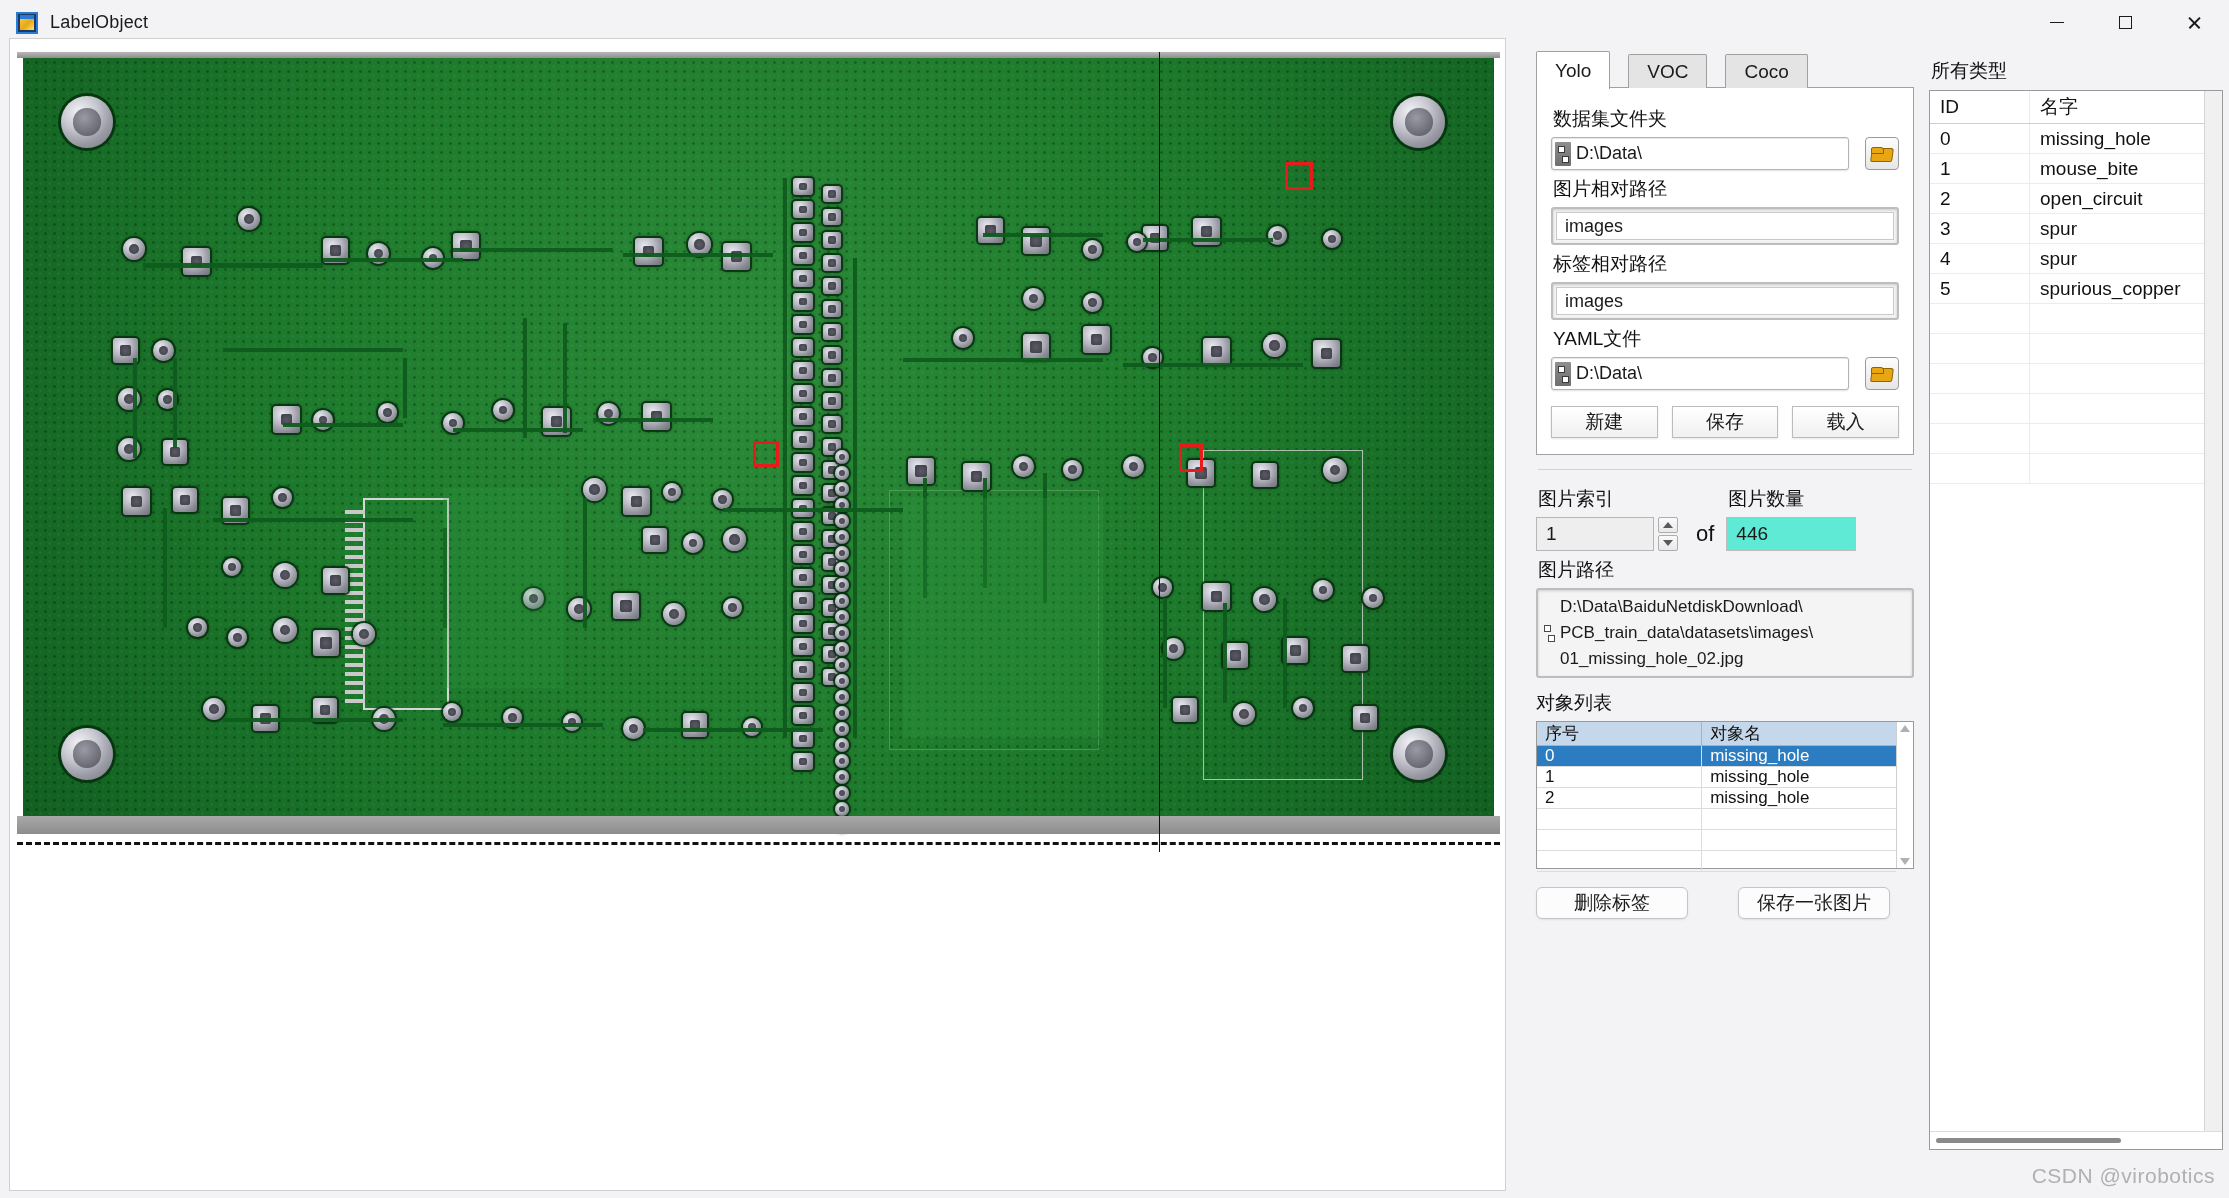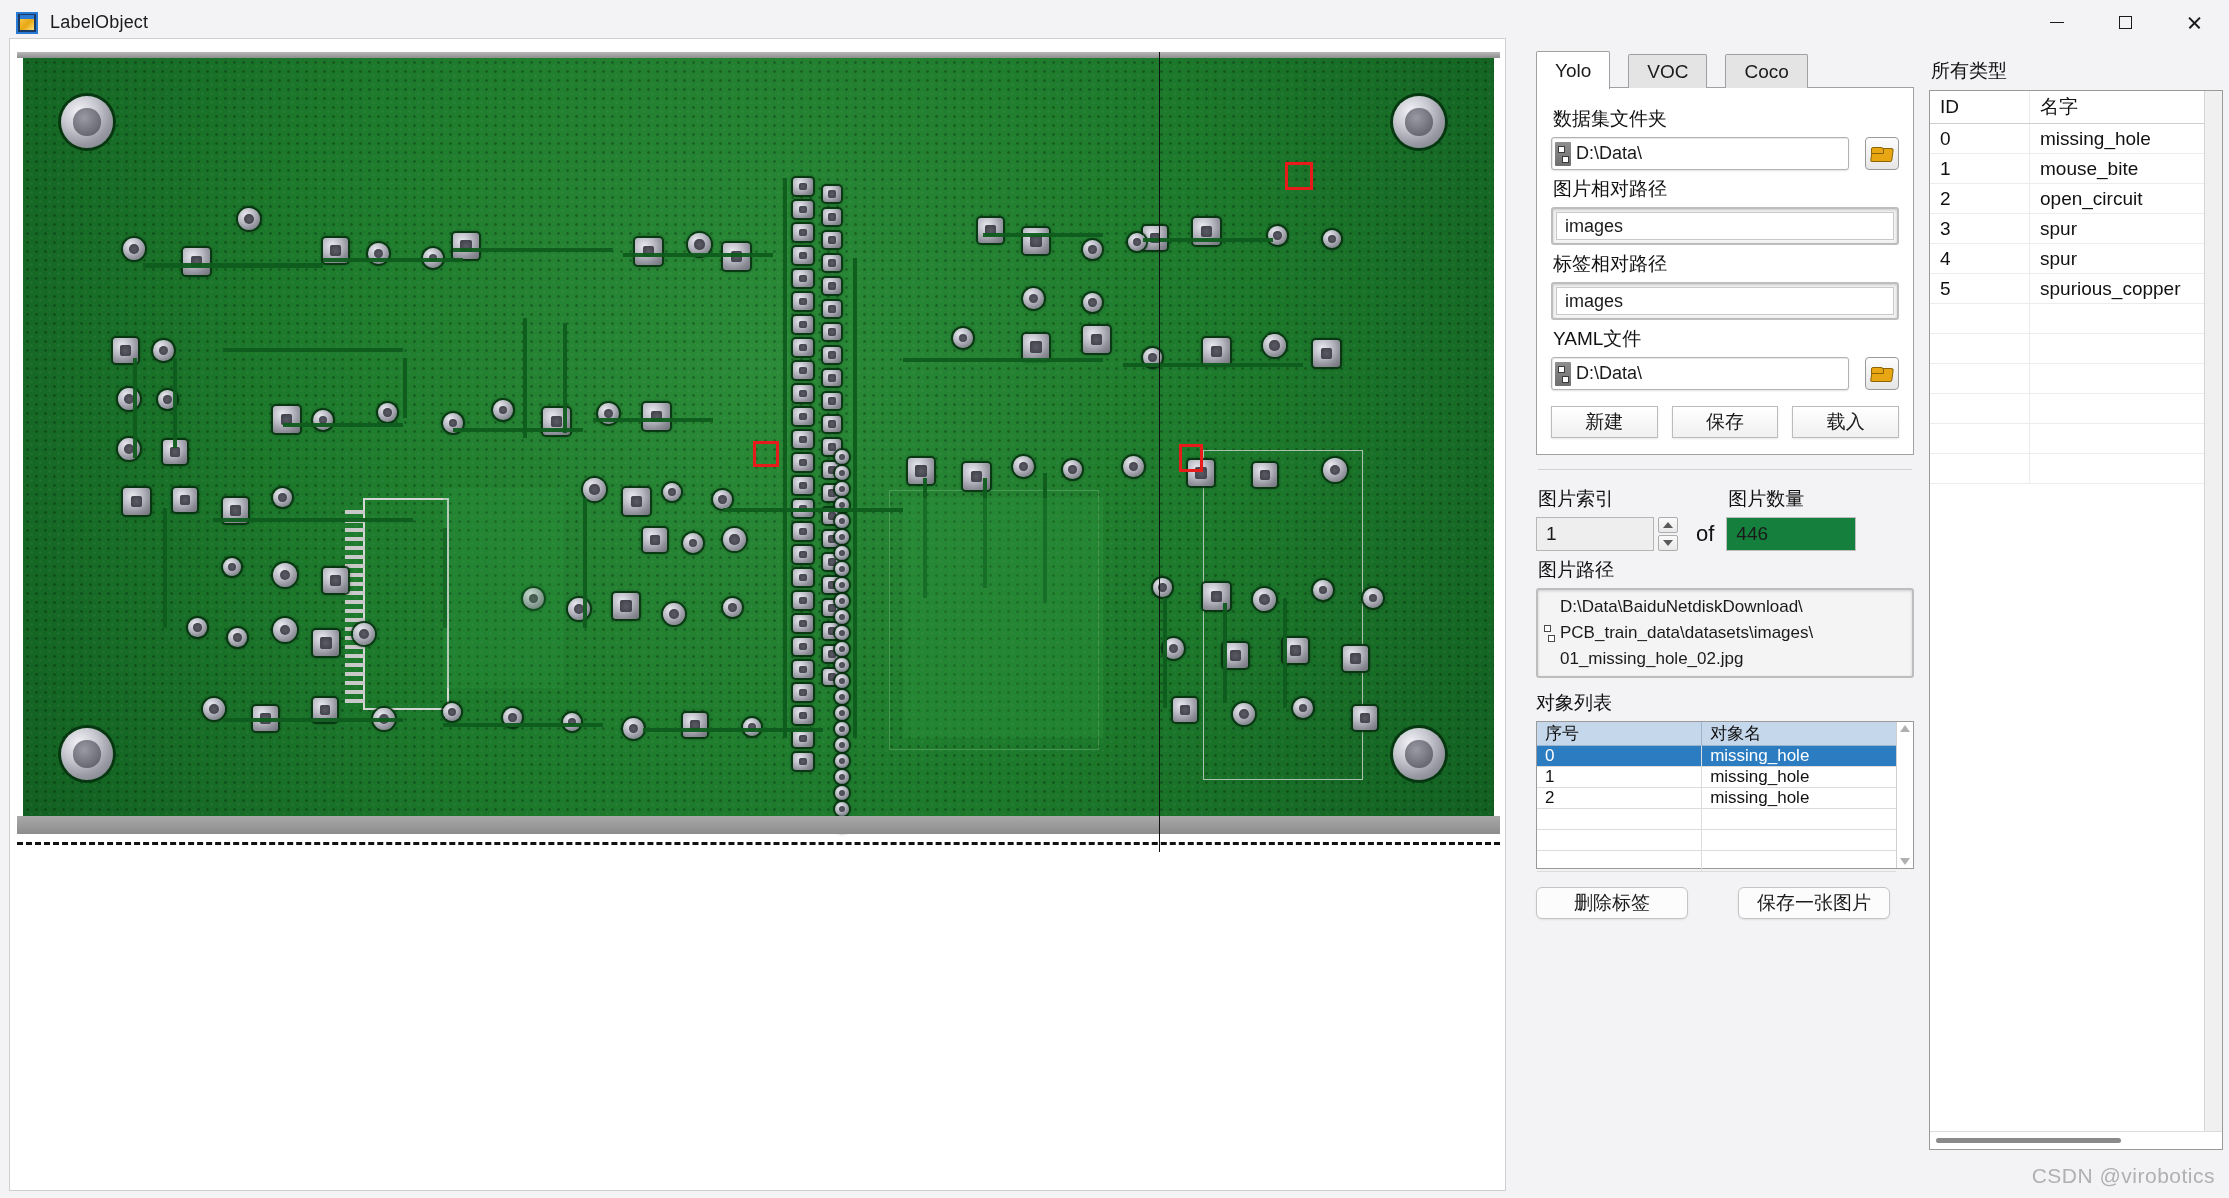--- a/index.html
+++ b/index.html
@@ -205,21 +205,21 @@
   .spin {
     width: 20px; height: 16px; border:1px solid #adadad; border-radius:2px;
     background: linear-gradient(180deg,#fafafa,#e9e9e9);
     display:flex; align-items:center; justify-content:center;
   }
   .caret { width:0; height:0; border-left:5px solid transparent; border-right:5px solid transparent; }
   .caret.up   { border-bottom: 6px solid #5a5a5a; }
   .caret.down { border-top: 6px solid #5a5a5a; }
   .of-text { font-size: 22px; color:#111; margin: 0 12px 4px 12px; }
   .countbox {
-    width: 130px; height: 34px; background:#15803d; border:1px solid #bdbdbd;
+    width: 130px; height: 34px; background:#5eead4; border:1px solid #bdbdbd;
     display:flex; align-items:center; padding-left: 9px; font-size: 19px; color:#1a1a1a;
   }
   .imgpath-box {
     border:2px solid #bdbdbd; border-radius:3px; background:#f4f4f4;
     box-shadow: inset 0 1px 3px rgba(0,0,0,.16);
     padding: 4px; display:flex; min-height: 78px;
   }
   .imgpath-box .pathicon2 {
     width: 14px; flex:none; position:relative; margin-right:4px; align-self:center;
   }

